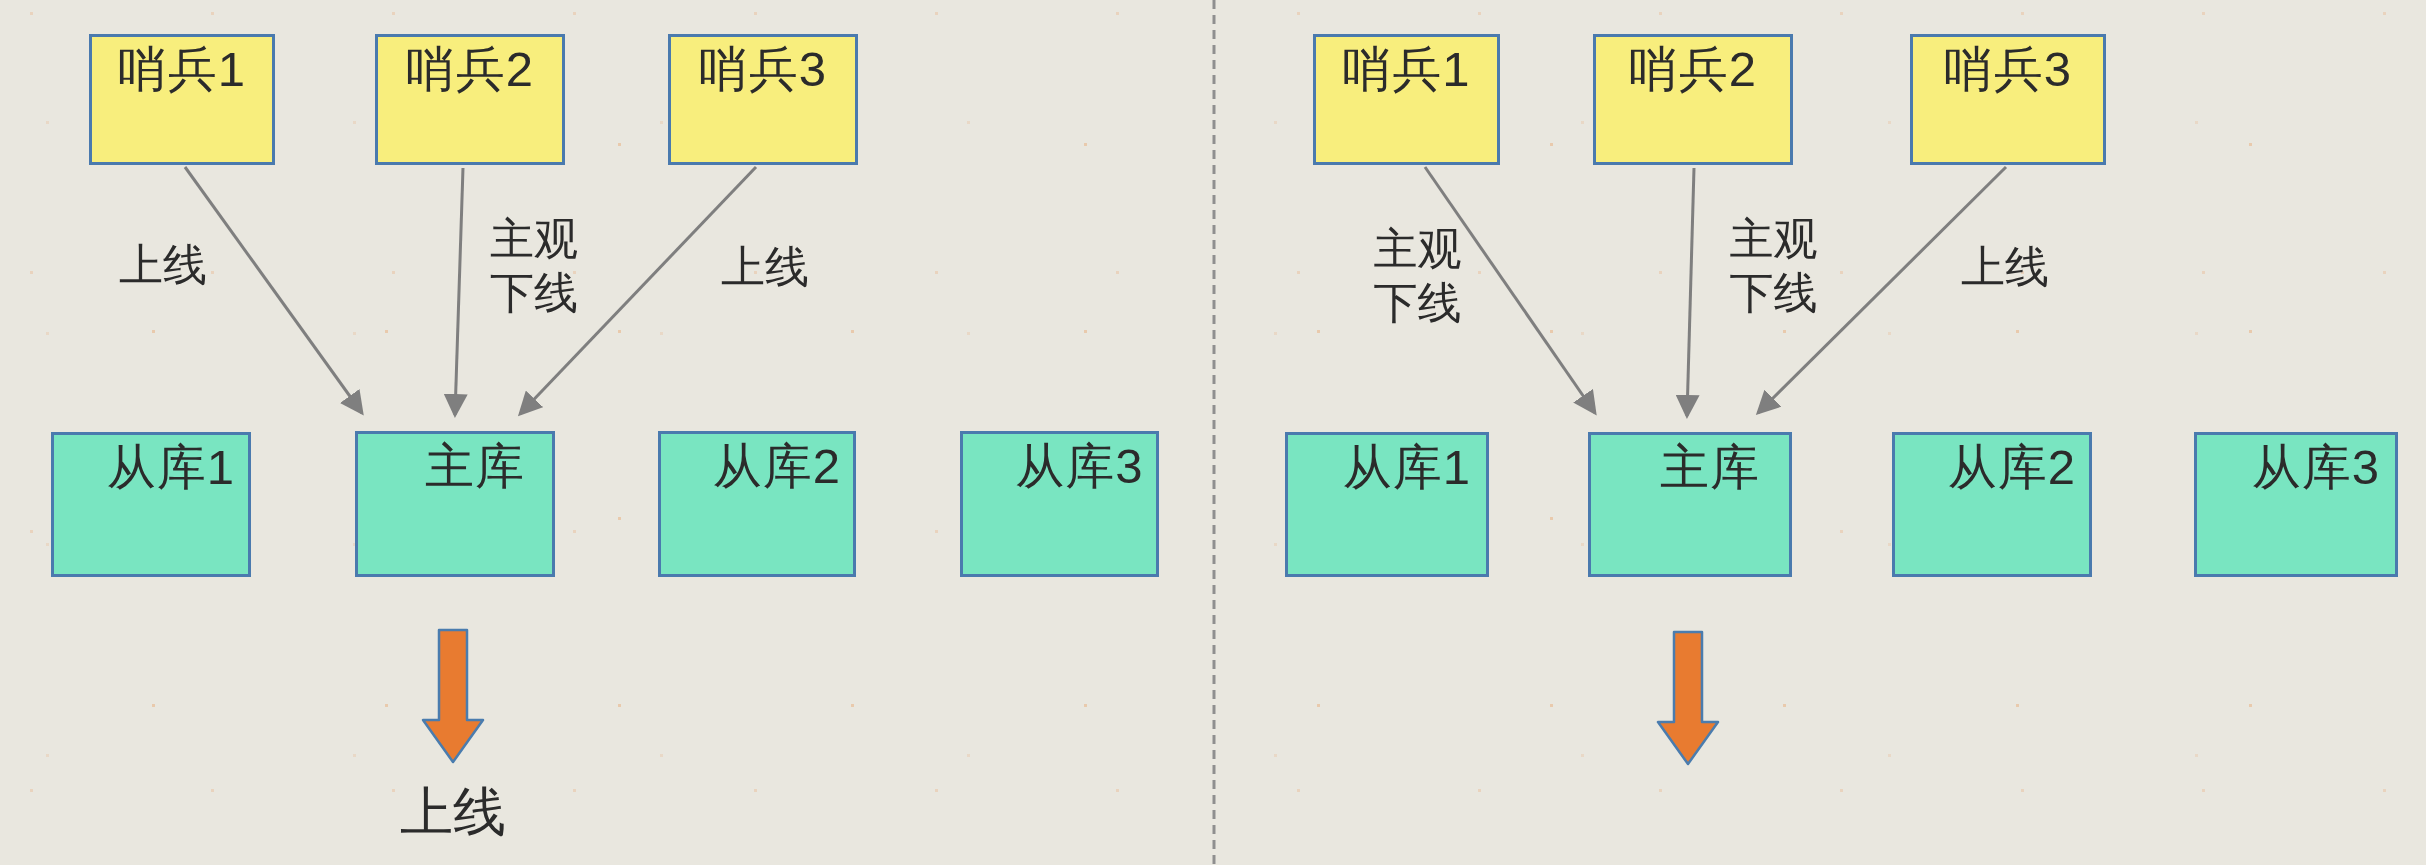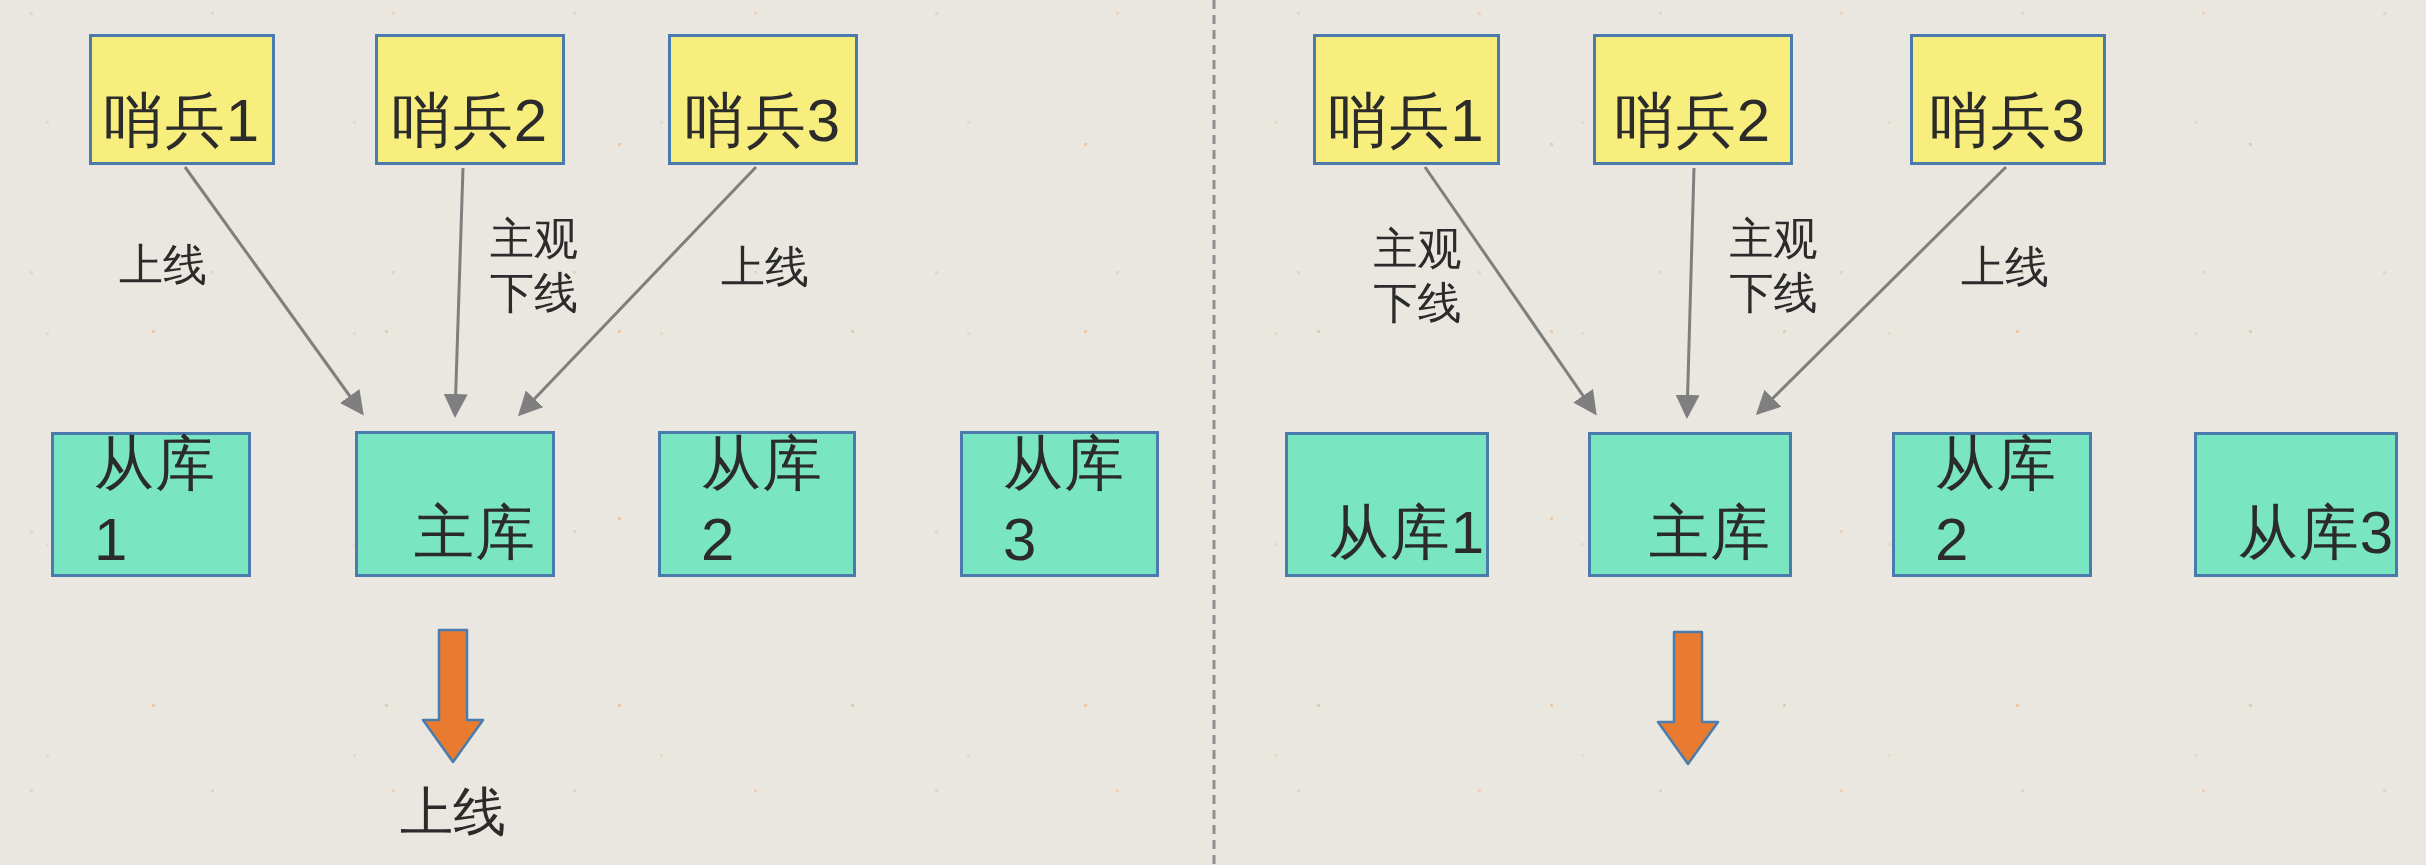--- a/index.html
+++ b/index.html
@@ -31,23 +31,23 @@
       radial-gradient(circle, rgba(232,166,112,.30) 1.5px, transparent 2px),
       radial-gradient(circle, rgba(232,166,112,.22) 1.5px, transparent 2px);
     background-size:233px 187px, 181px 259px, 307px 211px;
     background-position:37px 51px, 122px 143px, 201px 17px;
   }
   svg.connector-layer{
     position:absolute;left:0;top:0;width:100%;height:100%;z-index:1;
   }
   .node{
     position:absolute;z-index:2;
-    display:flex;align-items:flex-end;justify-content:center;
+    display:flex;align-items:flex-start;justify-content:center;
     border:3px solid var(--box-border);
-    font-size:60px;
+    font-size:49px;
     letter-spacing:1px;
     color:var(--text);
   }
   .sentinel{background:var(--sentinel-fill);}
   .db{background:var(--database-fill);padding-left:40px;}
   .edge-label{
     position:absolute;z-index:2;
     white-space:pre-line;
     text-align:center;
     font-size:44px;

